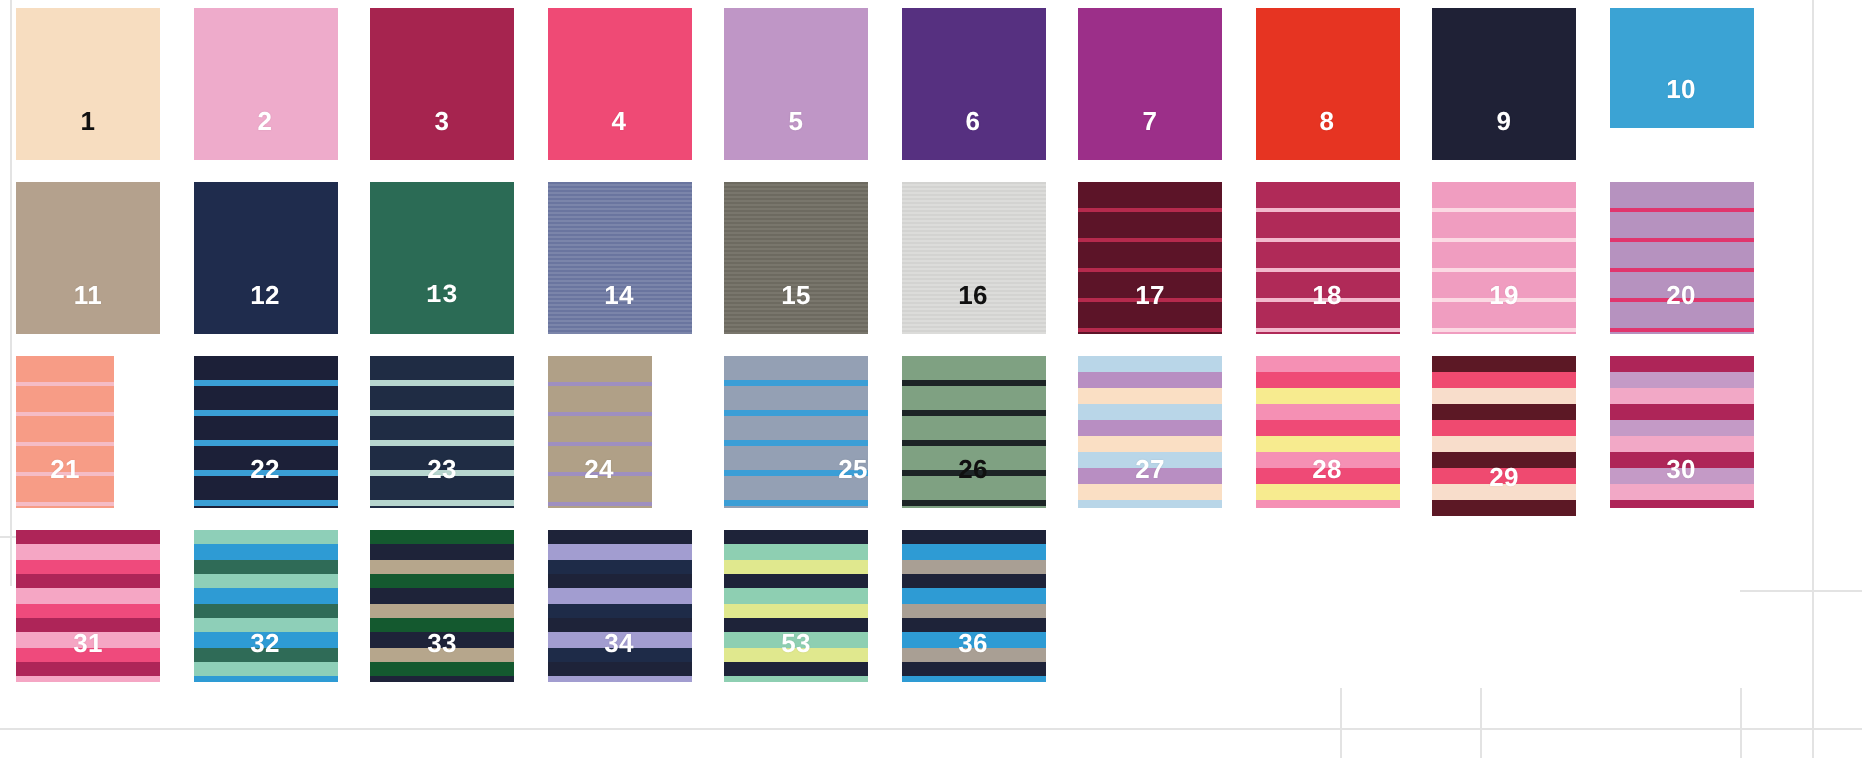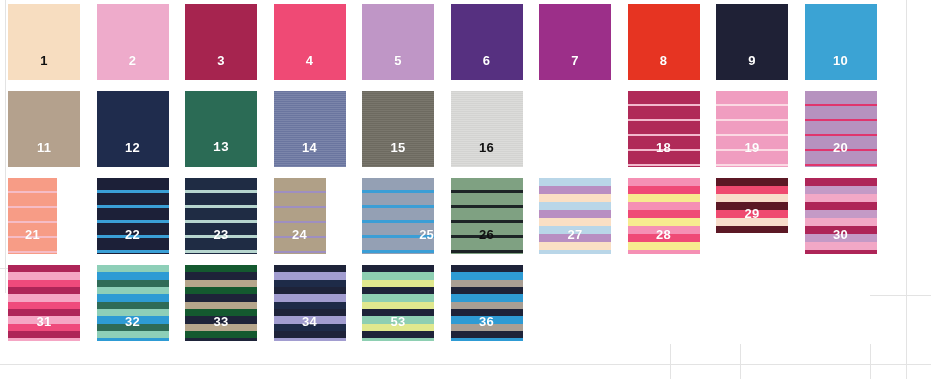--- a/index.html
+++ b/index.html
@@ -95,21 +95,21 @@
       <span class="num">7</span>
     </div>
     <div class="swatch light-num" style="left: 627.5px; top: 4px; width: 72px; height: 76px;">
       <div class="fill" style="background: rgb(230, 52, 34);"></div>
       <span class="num">8</span>
     </div>
     <div class="swatch light-num" style="left: 716px; top: 4px; width: 72px; height: 76px;">
       <div class="fill" style="background: rgb(31, 33, 54);"></div>
       <span class="num">9</span>
     </div>
-    <div class="swatch light-num" style="left: 804.5px; top: 4px; width: 72px; height: 76px;">
+    <div class="swatch light-num" style="left: 804.5px; top: 4px; width: 72px; height: 60px;">
       <div class="fill" style="background: rgb(59, 163, 212);"></div>
       <span class="num">10</span>
     </div>
     <div class="swatch light-num" style="left: 8px; top: 91px; width: 72px; height: 76px;">
       <div class="fill" style="background: rgb(180, 161, 141);"></div>
       <span class="num">11</span>
     </div>
     <div class="swatch light-num" style="left: 96.5px; top: 91px; width: 72px; height: 76px;">
       <div class="fill" style="background: rgb(31, 44, 77);"></div>
       <span class="num">12</span>
@@ -123,20 +123,24 @@
       <span class="num">14</span>
     </div>
     <div class="swatch light-num" style="left: 362px; top: 91px; width: 72px; height: 76px;">
       <div class="fill" style="background: repeating-linear-gradient(0deg, rgb(121, 118, 108) 0px, rgb(121, 118, 108) 1px, rgb(109, 106, 96) 1px, rgb(109, 106, 96) 2px), repeating-linear-gradient(90deg, rgb(121, 118, 108) 0px, rgb(121, 118, 108) 1px, transparent 1px, transparent 2px) rgb(109, 106, 96);"></div>
       <span class="num">15</span>
     </div>
     <div class="swatch dark-num" style="left: 450.5px; top: 91px; width: 72px; height: 76px;">
       <div class="fill" style="background: repeating-linear-gradient(0deg, rgb(220, 220, 218) 0px, rgb(220, 220, 218) 1px, rgb(211, 211, 209) 1px, rgb(211, 211, 209) 2px), repeating-linear-gradient(90deg, rgb(220, 220, 218) 0px, rgb(220, 220, 218) 1px, transparent 1px, transparent 2px) rgb(211, 211, 209);"></div>
       <span class="num">16</span>
     </div>
+    <div class="swatch light-num" style="left: 539px; top: 91px; width: 72px; height: 76px;">
+      <div class="fill" style="background: repeating-linear-gradient(rgb(92, 20, 40) 0px, rgb(92, 20, 40) 13px, rgb(182, 42, 77) 13px, rgb(182, 42, 77) 15px);"></div>
+      <span class="num">17</span>
+    </div>
     <div class="swatch light-num" style="left: 627.5px; top: 91px; width: 72px; height: 76px;">
       <div class="fill" style="background: repeating-linear-gradient(rgb(176, 42, 88) 0px, rgb(176, 42, 88) 13px, rgb(242, 185, 205) 13px, rgb(242, 185, 205) 15px);"></div>
       <span class="num">18</span>
     </div>
     <div class="swatch light-num" style="left: 716px; top: 91px; width: 72px; height: 76px;">
       <div class="fill" style="background: repeating-linear-gradient(rgb(240, 157, 192) 0px, rgb(240, 157, 192) 13px, rgb(251, 217, 227) 13px, rgb(251, 217, 227) 15px);"></div>
       <span class="num">19</span>
     </div>
     <div class="swatch light-num" style="left: 804.5px; top: 91px; width: 72px; height: 76px;">
       <div class="fill" style="background: repeating-linear-gradient(rgb(182, 146, 191) 0px, rgb(182, 146, 191) 13px, rgb(224, 53, 109) 13px, rgb(224, 53, 109) 15px);"></div>
@@ -167,21 +171,21 @@
       <span class="num">26</span>
     </div>
     <div class="swatch light-num" style="left: 539px; top: 178px; width: 72px; height: 76px;">
       <div class="fill" style="background: repeating-linear-gradient(rgb(185, 214, 232) 0px, rgb(185, 214, 232) 8px, rgb(184, 142, 194) 8px, rgb(184, 142, 194) 16px, rgb(250, 223, 196) 16px, rgb(250, 223, 196) 24px);"></div>
       <span class="num">27</span>
     </div>
     <div class="swatch light-num" style="left: 627.5px; top: 178px; width: 72px; height: 76px;">
       <div class="fill" style="background: repeating-linear-gradient(rgb(245, 144, 180) 0px, rgb(245, 144, 180) 8px, rgb(239, 74, 118) 8px, rgb(239, 74, 118) 16px, rgb(247, 235, 143) 16px, rgb(247, 235, 143) 24px);"></div>
       <span class="num">28</span>
     </div>
-    <div class="swatch light-num" style="left: 716px; top: 178px; width: 72px; height: 55px;">
+    <div class="swatch light-num" style="left: 716px; top: 178px; width: 72px; height: 80px;">
       <div class="fill" style="background: repeating-linear-gradient(rgb(92, 24, 37) 0px, rgb(92, 24, 37) 8px, rgb(239, 74, 112) 8px, rgb(239, 74, 112) 16px, rgb(248, 221, 203) 16px, rgb(248, 221, 203) 24px);"></div>
       <span class="num">29</span>
     </div>
     <div class="swatch light-num" style="left: 804.5px; top: 178px; width: 72px; height: 76px;">
       <div class="fill" style="background: repeating-linear-gradient(rgb(174, 37, 88) 0px, rgb(174, 37, 88) 8px, rgb(196, 154, 198) 8px, rgb(196, 154, 198) 16px, rgb(242, 168, 198) 16px, rgb(242, 168, 198) 24px);"></div>
       <span class="num">30</span>
     </div>
     <div class="swatch light-num" style="left: 8px; top: 265px; width: 72px; height: 76px;">
       <div class="fill" style="background: repeating-linear-gradient(rgb(174, 37, 88) 0px, rgb(174, 37, 88) 7px, rgb(245, 166, 196) 7px, rgb(245, 166, 196) 15px, rgb(239, 74, 124) 15px, rgb(239, 74, 124) 22px);"></div>
       <span class="num">31</span>

